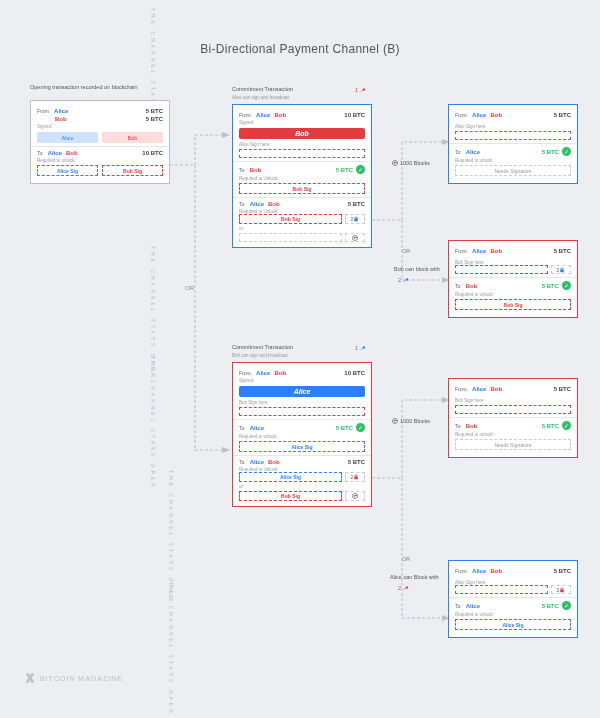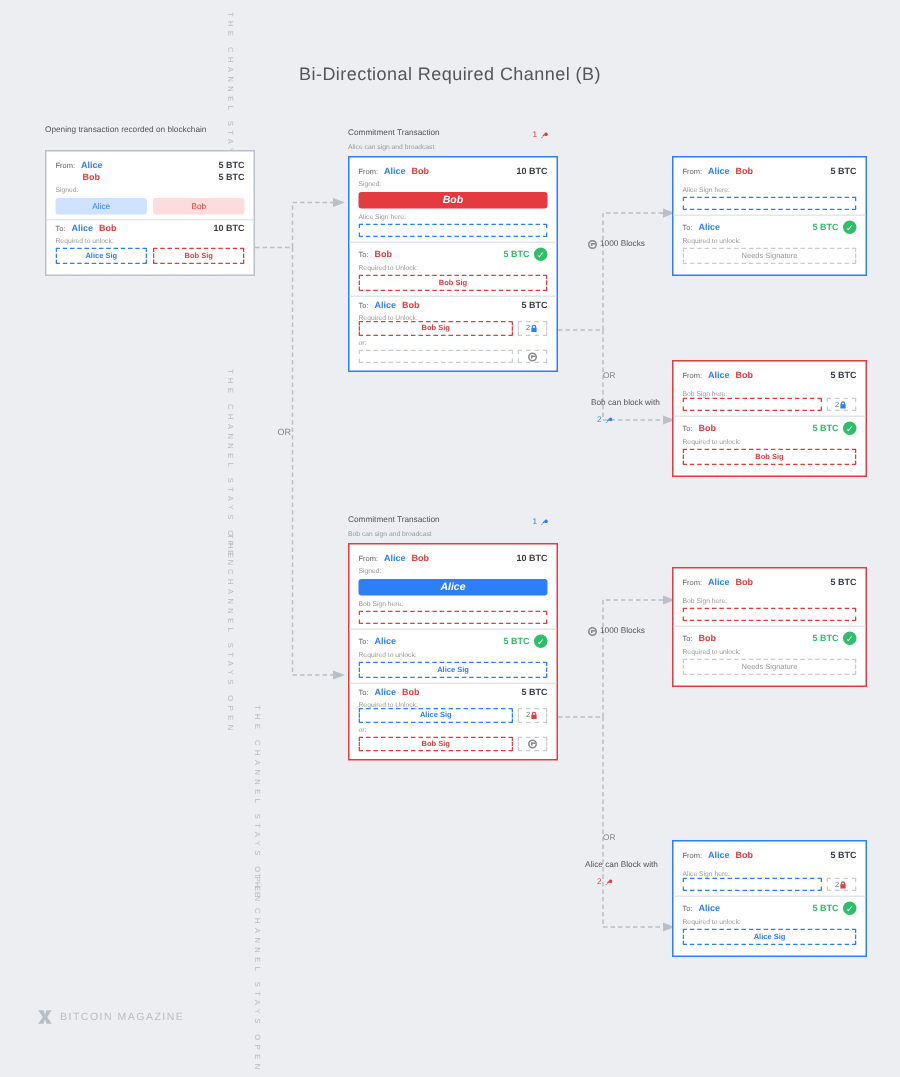--- a/index.html
+++ b/index.html
@@ -58,21 +58,21 @@
   .key{width:7px;height:7px}
   .lock{width:6px;height:6px}
   .clk{width:6px;height:6px;border:1px solid #888;border-radius:50%;position:relative}
   .clk::before{content:"";position:absolute;left:50%;top:50%;width:2px;height:1px;border-left:1px solid #888;border-top:1px solid #888;transform:translate(-1px,-1px)}
   .keytag{position:absolute;font-size:5.5px;color:#555;display:flex;align-items:center;gap:2px}
   svg{display:block}
 </style>
 </head>
 <body>
 
-<div class="title">Bi-Directional Required Channel (B)</div>
+<div class="title">Bi-Directional Payment Channel (B)</div>
 
 <div class="meta-v" style="left:150px;top:8px">THE CHANNEL STAYS OPEN</div>
 <div class="meta-v" style="left:150px;top:246px">THE CHANNEL STAYS OPEN</div>
 <div class="meta-v" style="left:150px;top:356px">THE CHANNEL STAYS OPEN</div>
 <div class="meta-v" style="left:168px;top:470px">THE CHANNEL STAYS OPEN</div>
 <div class="meta-v" style="left:168px;top:582px">THE CHANNEL STAYS OPEN</div>
 
 <div class="logo">
   <svg viewBox="0 0 24 24">
       <path fill="#b8bec6" d="M3 3h7l2 6 2-6h7l-6 9 6 9h-7l-2-6-2 6H3l6-9z"></path>

